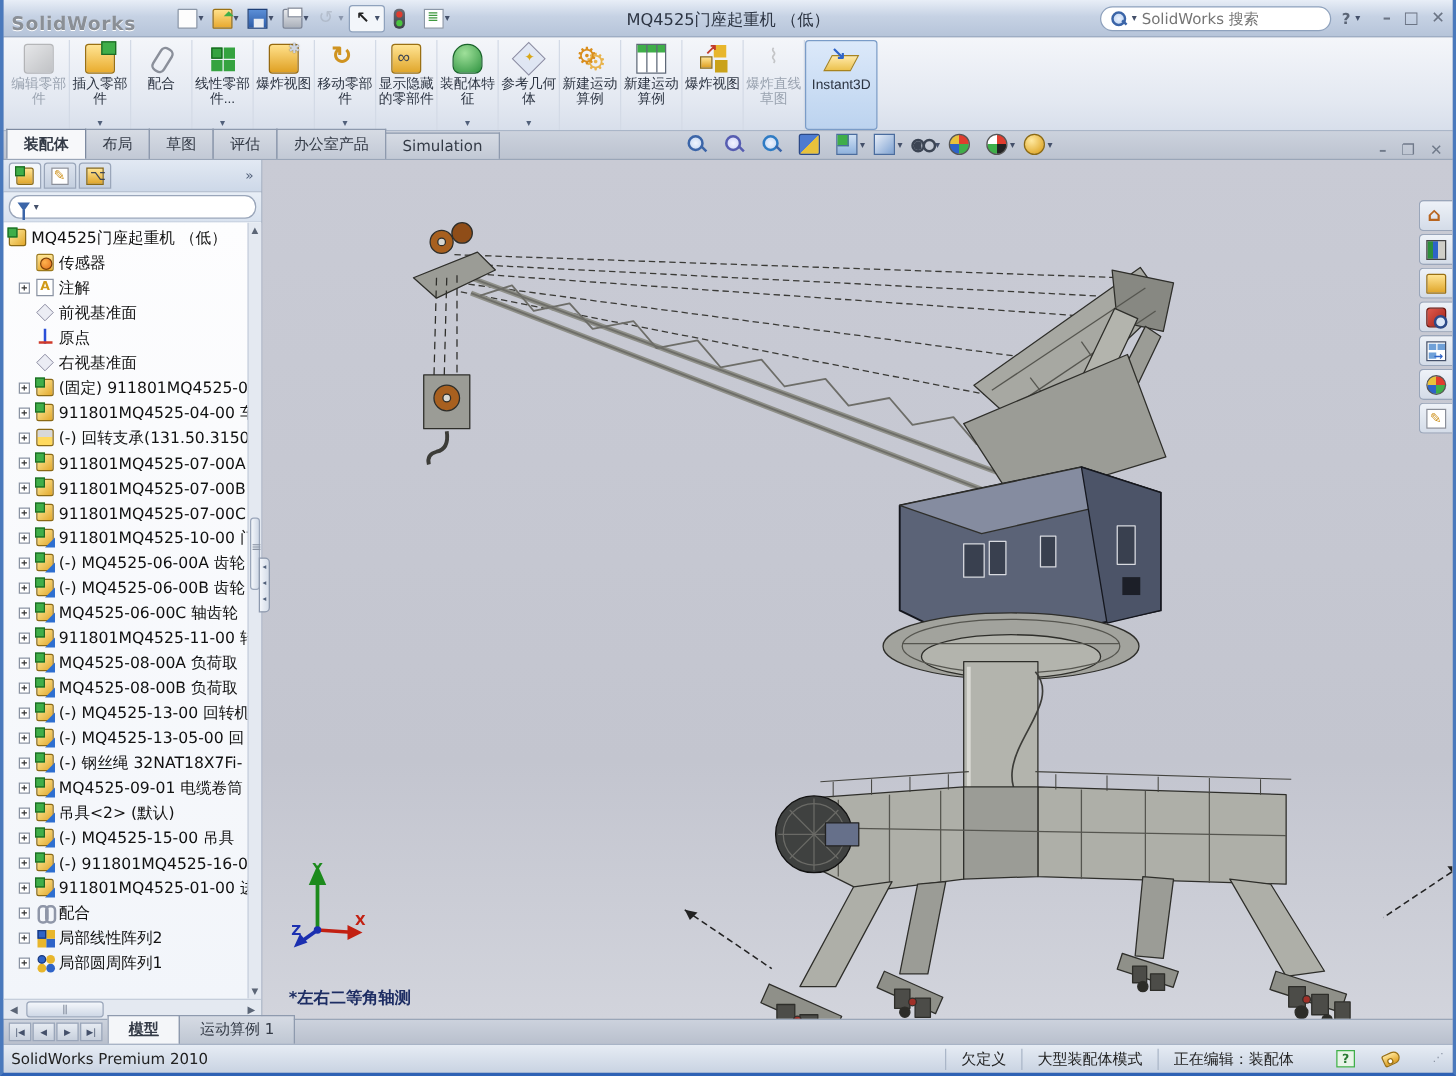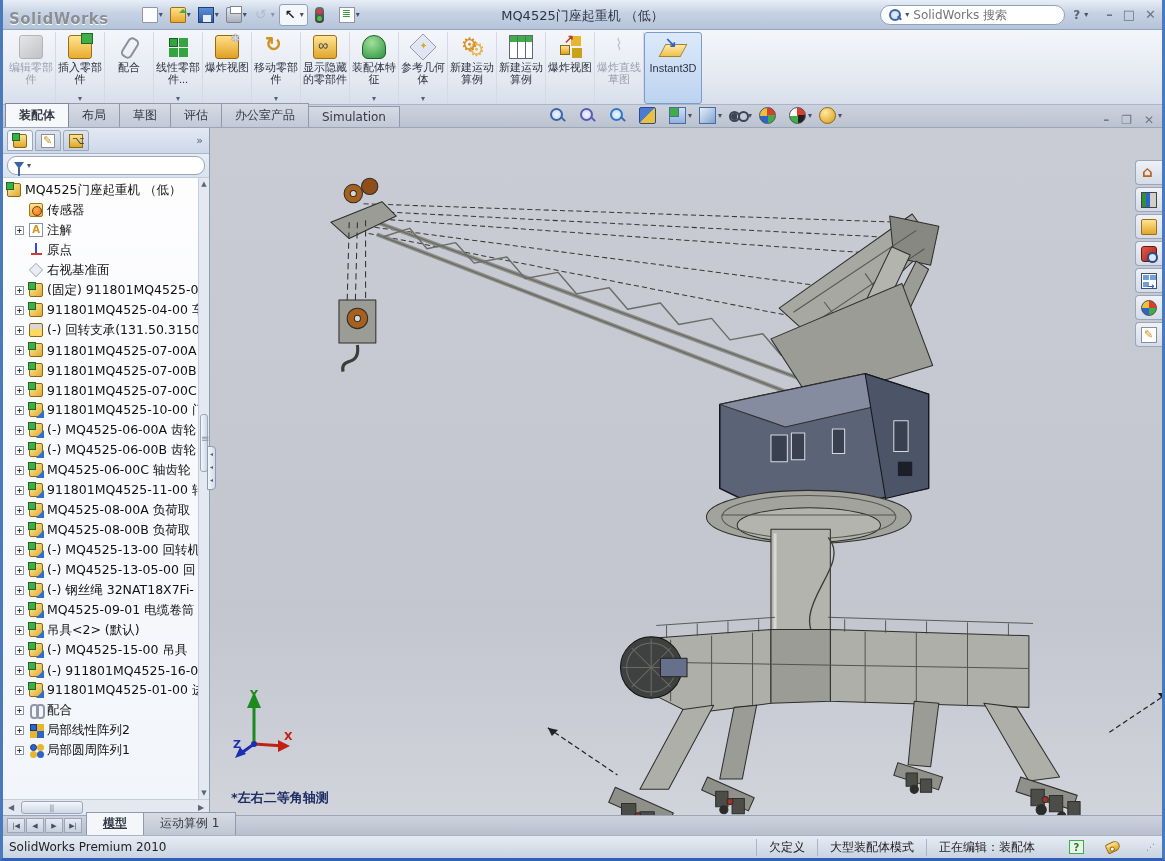--- a/index.html
+++ b/index.html
@@ -484,20 +484,25 @@
               <span class="t-ic ic-sensors"></span>
               <span class="tlabel">传感器</span>
             </div>
 
             <div class="trow child">
               <span class="plusbox">+</span>
               <span class="t-ic ic-annotations"></span>
               <span class="tlabel">注解</span>
             </div>
 
+            <div class="trow child">
+              <span class="plusbox" style="visibility: hidden;">+</span>
+              <span class="t-ic ic-plane"></span>
+              <span class="tlabel">前视基准面</span>
+            </div>
 
 
             <div class="trow child">
               <span class="plusbox" style="visibility: hidden;">+</span>
               <span class="t-ic ic-origin"></span>
               <span class="tlabel">原点</span>
             </div>
 
             <div class="trow child">
               <span class="plusbox" style="visibility: hidden;">+</span>

